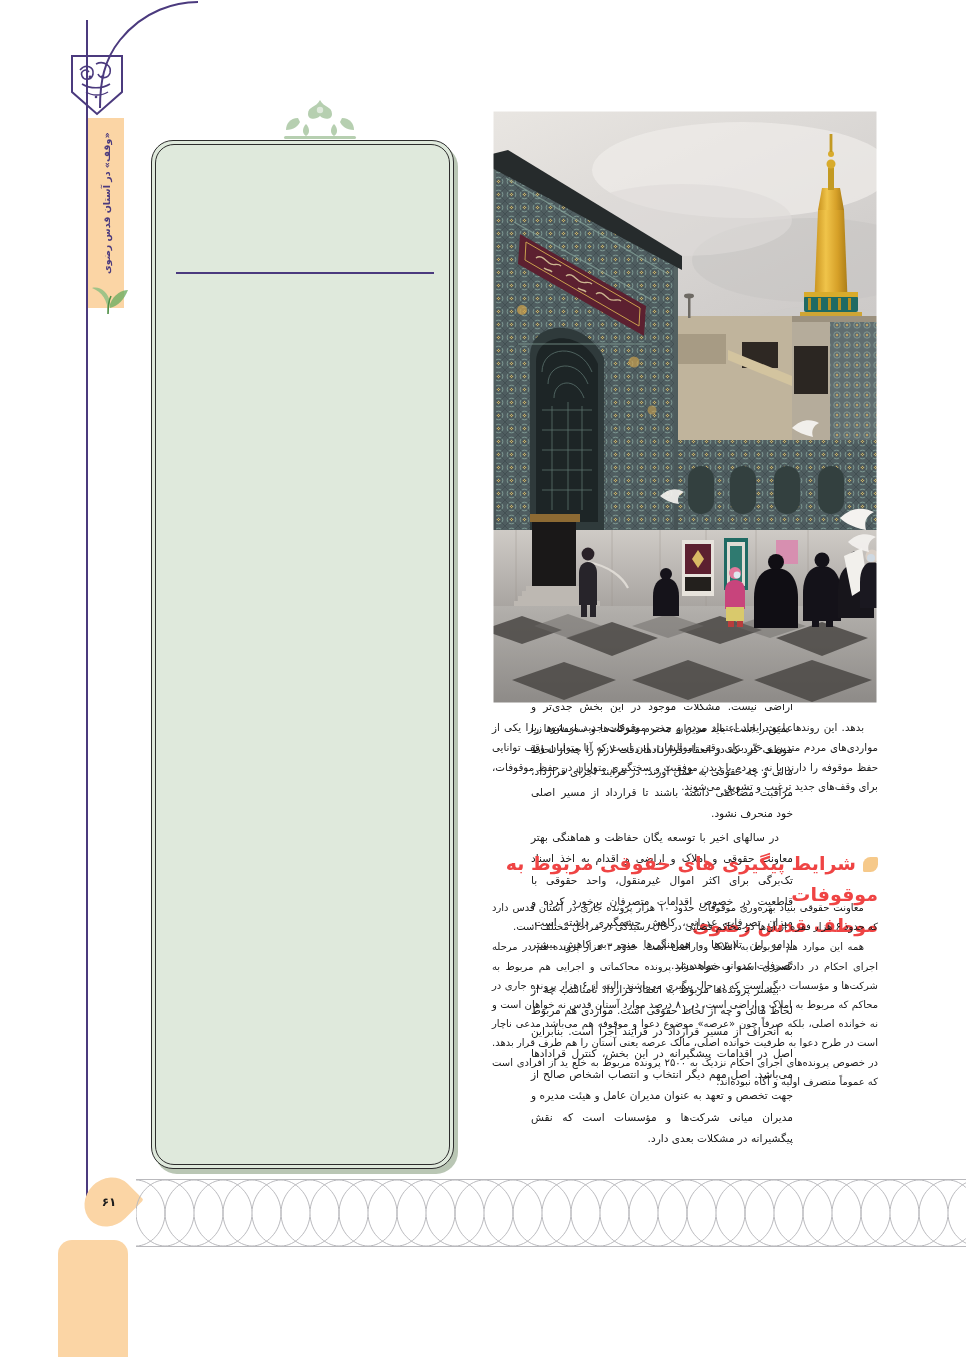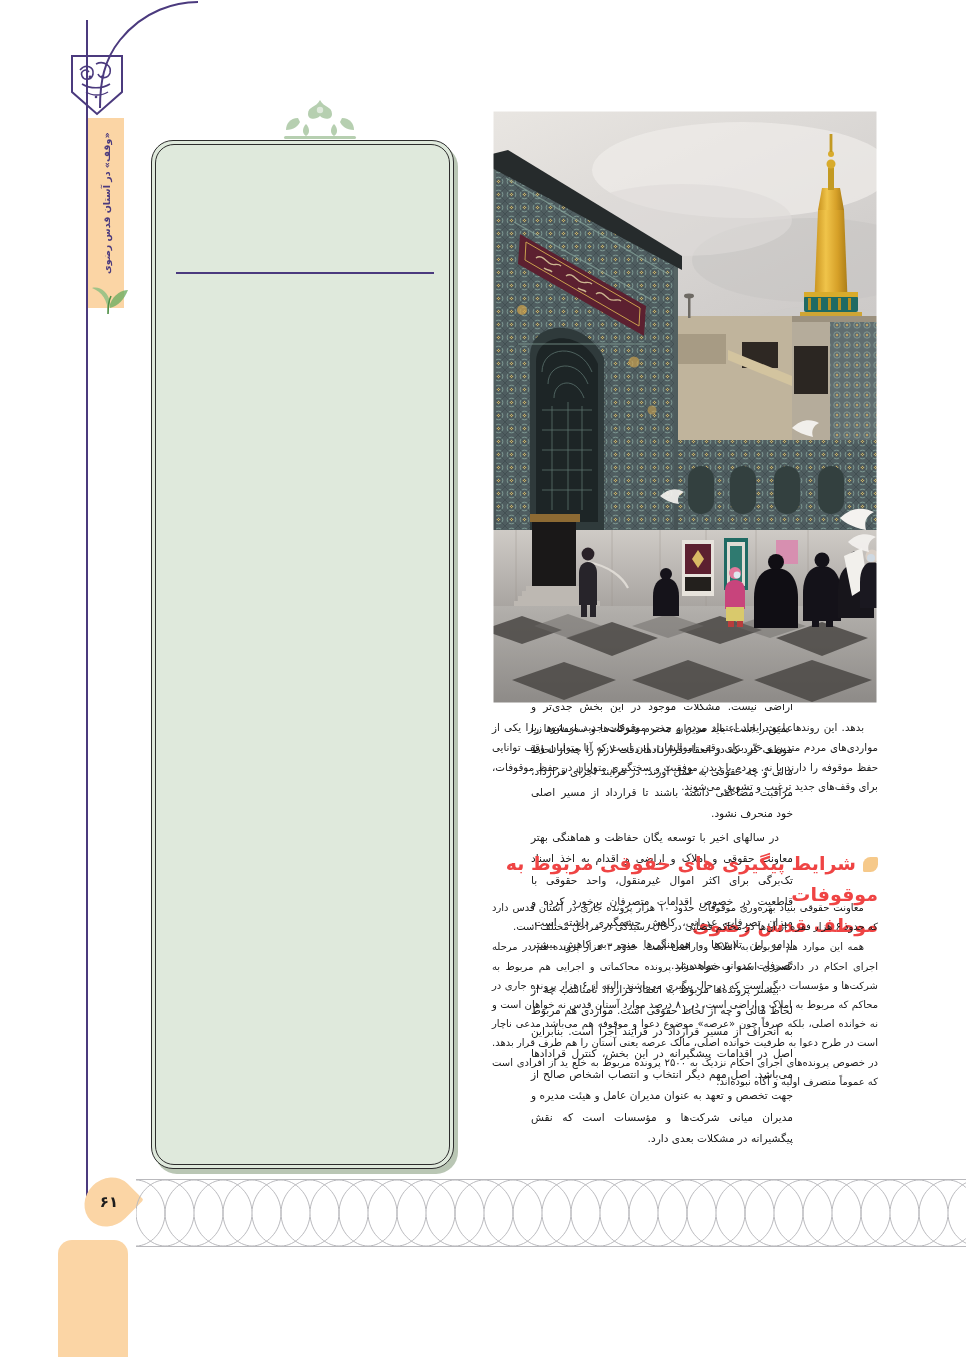--- a/index.html
+++ b/index.html
@@ -104,21 +104,21 @@
 
   .page-num-text {
     position: absolute;
     left: 86px;
     top: 1176px;
     width: 46px;
     height: 52px;
     display: flex;
     align-items: center;
     justify-content: center;
-    font-size: 15px;
+    font-size: 12px;
     font-weight: bold;
     color: #1d1d1d;
   }
 
   
   .green-box-shadow {
     position: absolute;
     left: 155px;
     top: 145px;
     width: 303px;

